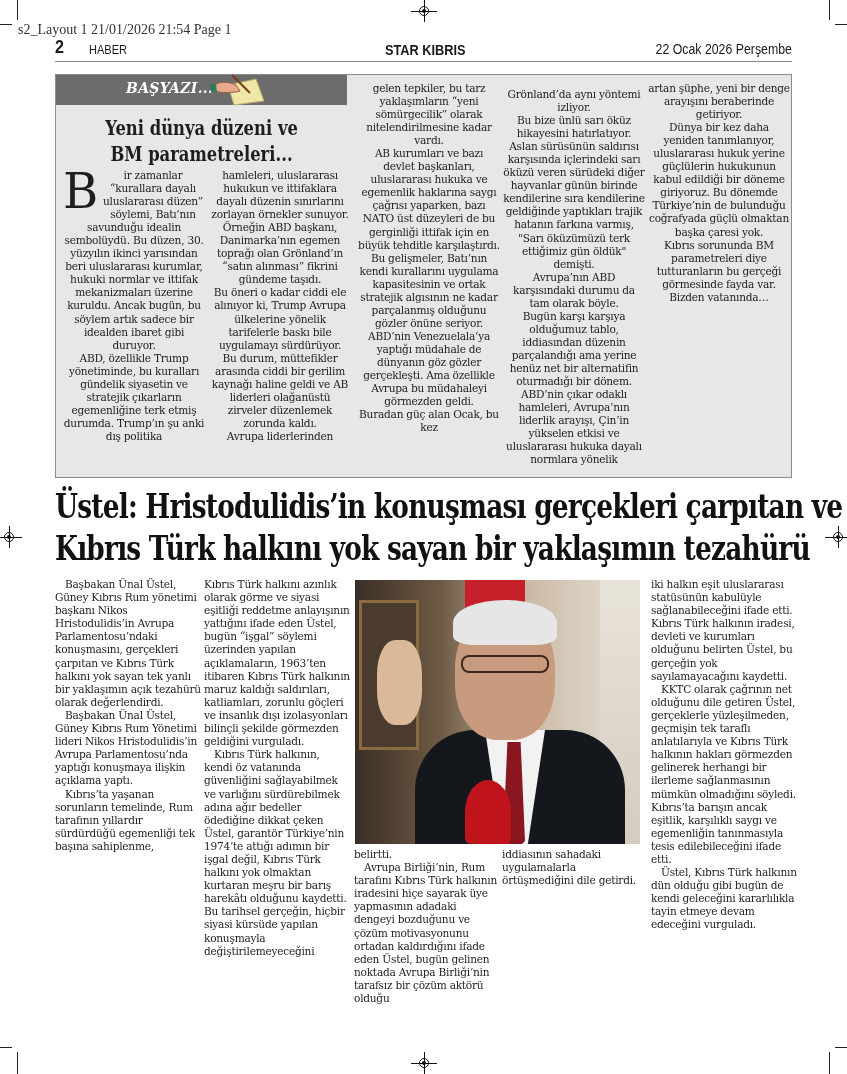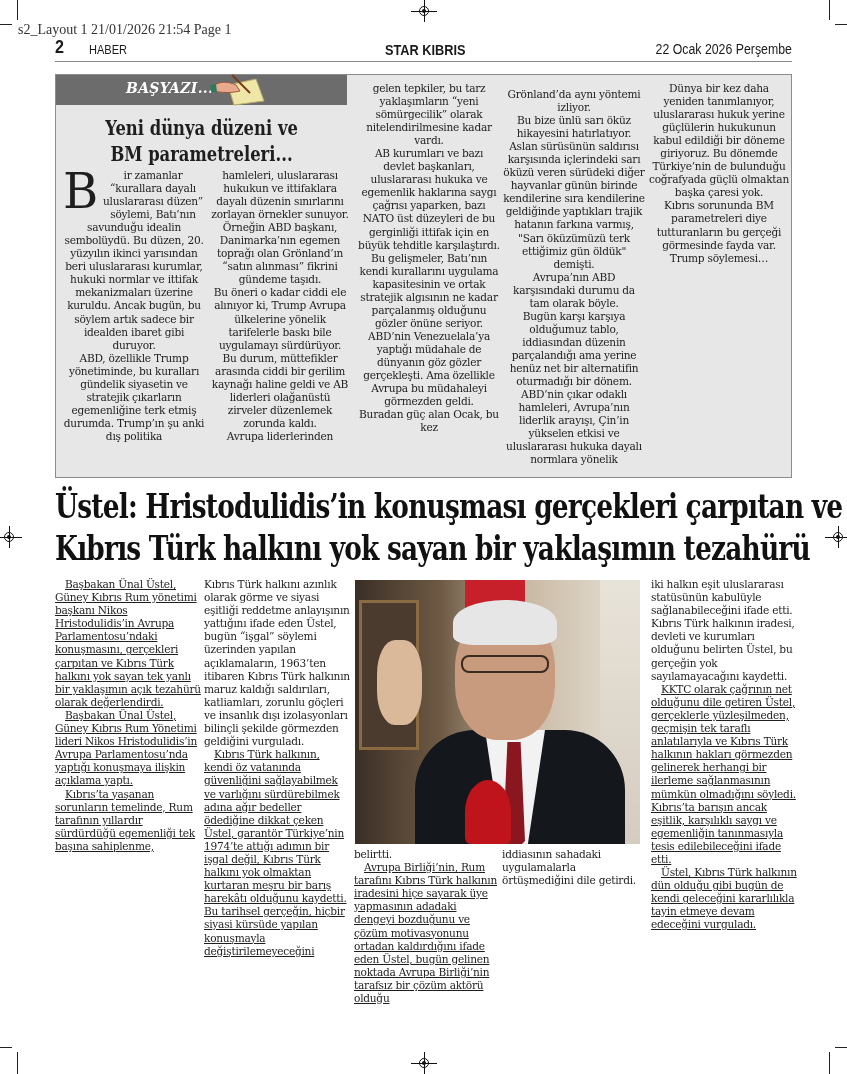--- a/index.html
+++ b/index.html
@@ -23,21 +23,21 @@
 
   .edit-box { position: absolute; left: 55px; top: 74px; width: 737px; height: 404px; background: #e7e7e7; border: 1px solid #8c8c8c; }
   .edit-banner { position: absolute; left: 0; top: 0; width: 291px; height: 30px; background: #6c6c6c; }
   .edit-banner-label { position: absolute; left: 70px; top: 5px; color: #fff; font-family: "DejaVu Serif", serif; font-style: italic; font-weight: bold; font-size: 14px; letter-spacing: 0.3px; }
   .pen-icon { position: absolute; left: 150px; top: -4px; width: 60px; height: 36px; }
   .edit-title { position: absolute; left: 0; top: 40px; width: 291px; text-align: center; font-family: "DejaVu Serif", serif; font-weight: bold; font-size: 20px; line-height: 26px; transform: scaleX(0.82); color: #1e1e1e; }
 
   .col { position: absolute; font-family: "DejaVu Serif", serif; font-size: 10.6px; line-height: 13.05px; color: #1e1e1e; letter-spacing: -0.25px; text-align: center; }
   .col p { margin: 0; }
   .dropcap { float: left; font-family: "DejaVu Serif", serif; font-size: 48px; line-height: 38px; margin: 3px 3px 0 0; font-weight: normal; }
-  .indent { text-indent: 10px; text-decoration: underline; }
+  .indent { text-indent: 10px; }
 
   .headline { position: absolute; left: 55px; top: 486px; width: 740px; font-family: "DejaVu Serif", serif; font-weight: bold; font-size: 33px; line-height: 42px; color: #111; letter-spacing: -1px; transform: scaleX(0.8); transform-origin: left; white-space: nowrap; }
 
   .photo { position: absolute; left: 355px; top: 580px; width: 285px; height: 264px; overflow: hidden; background: linear-gradient(90deg, #3a2e25 0%, #6e5a44 30%, #c9b9a4 60%, #e8e3d9 100%); }
   .photo .bg-flag { position: absolute; left: 110px; top: 0; width: 60px; height: 80px; background: #c8202a; }
   .photo .bg-flag2 { position: absolute; right: 0; top: 0; width: 40px; height: 264px; background: linear-gradient(180deg,#e8e3d9, #d5ccc0); }
   .photo .portrait { position: absolute; left: 4px; top: 20px; width: 60px; height: 150px; background: #4a3b2e; border: 3px solid #8a6a40; }
   .photo .portrait-face { position: absolute; left: 22px; top: 60px; width: 45px; height: 85px; background: #d9b99a; border-radius: 40%; }
   .photo .suit { position: absolute; left: 60px; top: 150px; width: 210px; height: 130px; background: #14171c; border-radius: 60px 60px 0 0; }
   .photo .shirt { position: absolute; left: 130px; top: 150px; width: 60px; height: 120px; background: #f2f2f2; clip-path: polygon(0 0, 100% 0, 70% 100%, 30% 100%); }
@@ -104,21 +104,21 @@
       <line x1="26" y1="4" x2="44" y2="22" stroke="#7a3a1e" stroke-width="2"></line>
     </svg>
   </div>
   <h1 class="edit-title">
     <span>Yeni dünya düzeni ve</span><br>
     <span>BM parametreleri...</span>
   </h1>
 
   <div class="col" style="left:7px; top:94px; width:142px;">
     <span class="dropcap">B</span>
-    <p>ir zamanlar “kurallara dayalı uluslararası düzen” söylemi, Batı’nın savunduğu idealin sembolüydü. Bu düzen, 20. yüzyılın ikinci yarısından beri uluslararası kurumlar, hukuki normlar ve ittifak mekanizmaları üzerine kuruldu. Ancak bugün, bu söylem artık sadece bir idealden ibaret gibi duruyor.</p>
+    <p>ir zamanlar “kurallara dayalı uluslararası düzen” söylemi, Batı’nın savunduğu idealin sembolüydü. Bu düzen, 30. yüzyılın ikinci yarısından beri uluslararası kurumlar, hukuki normlar ve ittifak mekanizmaları üzerine kuruldu. Ancak bugün, bu söylem artık sadece bir idealden ibaret gibi duruyor.</p>
     <p>ABD, özellikle Trump yönetiminde, bu kuralları gündelik siyasetin ve stratejik çıkarların egemenliğine terk etmiş durumda. Trump’ın şu anki dış politika</p>
   </div>
   <div class="col" style="left:153px; top:94px; width:142px;">
     <p>hamleleri, uluslararası hukukun ve ittifaklara dayalı düzenin sınırlarını zorlayan örnekler sunuyor.</p>
     <p>Örneğin ABD başkanı, Danimarka’nın egemen toprağı olan Grönland’ın “satın alınması” fikrini gündeme taşıdı.</p>
     <p>Bu öneri o kadar ciddi ele alınıyor ki, Trump Avrupa ülkelerine yönelik tarifelerle baskı bile uygulamayı sürdürüyor.</p>
     <p>Bu durum, müttefikler arasında ciddi bir gerilim kaynağı haline geldi ve AB liderleri olağanüstü zirveler düzenlemek zorunda kaldı.</p>
     <p>Avrupa liderlerinden</p>
   </div>
   <div class="col" style="left:302px; top:7px; width:142px;">
@@ -130,23 +130,24 @@
   </div>
   <div class="col" style="left:447px; top:7px; width:142px;margin-top:6px;">
     <p>Grönland’da aynı yöntemi izliyor.</p>
     <p>Bu bize ünlü sarı öküz hikayesini hatırlatıyor.</p>
     <p>Aslan sürüsünün saldırısı karşısında içlerindeki sarı öküzü veren sürüdeki diğer hayvanlar günün birinde kendilerine sıra kendilerine geldiğinde yaptıkları trajik hatanın farkına varmış, "Sarı öküzümüzü terk ettiğimiz gün öldük" demişti.</p>
     <p>Avrupa’nın ABD karşısındaki durumu da tam olarak böyle.</p>
     <p>Bugün karşı karşıya olduğumuz tablo, iddiasından düzenin parçalandığı ama yerine henüz net bir alternatifin oturmadığı bir dönem.</p>
     <p>ABD’nin çıkar odaklı hamleleri, Avrupa’nın liderlik arayışı, Çin’in yükselen etkisi ve uluslararası hukuka dayalı normlara yönelik</p>
   </div>
   <div class="col" style="left:592px; top:7px; width:142px;">
+    <p>artan şüphe, yeni bir denge arayışını beraberinde getiriyor.</p>
     <p>Dünya bir kez daha yeniden tanımlanıyor, uluslararası hukuk yerine güçlülerin hukukunun kabul edildiği bir döneme giriyoruz. Bu dönemde Türkiye’nin de bulunduğu coğrafyada güçlü olmaktan başka çaresi yok.</p>
     <p>Kıbrıs sorununda BM parametreleri diye tutturanların bu gerçeği görmesinde fayda var.</p>
-    <p>Trump söylemesi…</p>
+    <p>Bizden vatanında…</p>
   </div>
 </section>
 
 <h2 class="headline">
   <span>Üstel: Hristodulidis’in konuşması gerçekleri çarpıtan ve</span><br>
   <span>Kıbrıs Türk halkını yok sayan bir yaklaşımın tezahürü</span>
 </h2>
 
 <div class="art-col" style="left:55px; top:578px; width:146px;">
   <p class="indent">Başbakan Ünal Üstel, Güney Kıbrıs Rum yönetimi başkanı Nikos Hristodulidis’in Avrupa Parlamentosu’ndaki konuşmasını, gerçekleri çarpıtan ve Kıbrıs Türk halkını yok sayan tek yanlı bir yaklaşımın açık tezahürü olarak değerlendirdi.</p>

